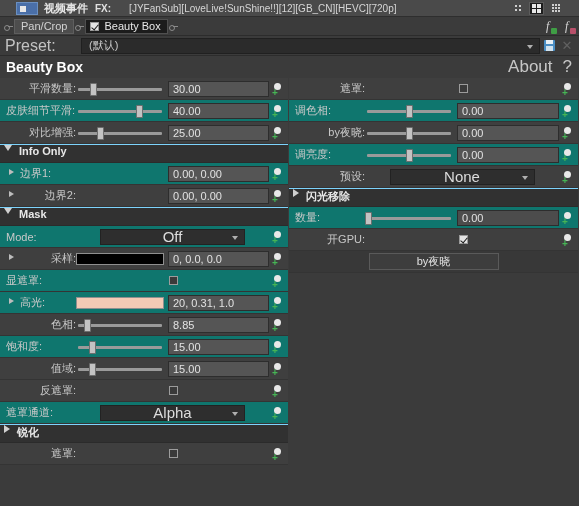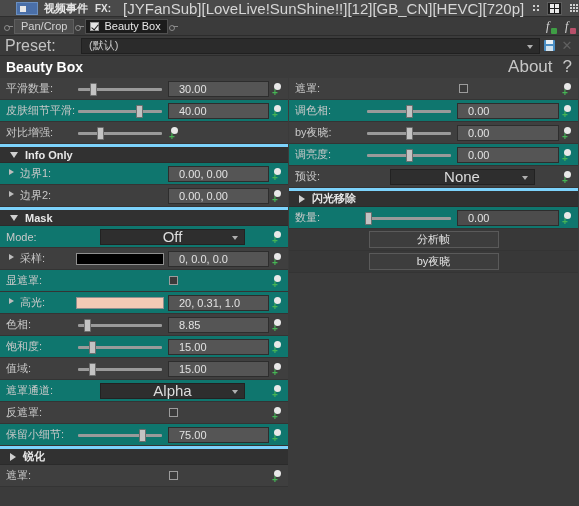--- a/index.html
+++ b/index.html
@@ -30,21 +30,21 @@
     position: relative;
     flex: 0 0 auto;
   }
   .win-icon::after {
     content: "";
     position: absolute; left: 3px; top: 3px;
     width: 6px; height: 6px; background: #e8e8e8;
   }
   .title-text { font-size: 11px; color: #e6e6e6; font-weight: bold; white-space: nowrap; }
   .title-fx { font-size: 10px; color: #e0e0e0; font-weight: bold; margin-left: 7px; }
-  .title-file { font-size: 15px; color: #d6d6d6; margin-left: 12px; white-space: nowrap; }
+  .title-file { font-size: 10px; color: #d6d6d6; margin-left: 18px; white-space: nowrap; }
   .title-spacer { flex: 1 1 auto; }
   .tb-btn {
     width: 15px; height: 13px;
     margin-left: 4px;
     display: flex; align-items: center; justify-content: center;
     flex: 0 0 auto;
   }
   .tb-btn.sel { background: #1d1d1d; border: 1px solid #5c5c5c; }
   .dots3 { display: grid; grid-template-columns: 2px 2px; grid-gap: 2px; }
   .dots3 i { width: 2px; height: 2px; background: #cfcfcf; display: block; }
@@ -173,21 +173,21 @@
   .panel-links { margin-left: auto; display: flex; align-items: center; gap: 10px; }
   .panel-links span { font-size: 17px; color: #c6c6c6; }
 
   
   .row {
     height: 22px;
     display: flex; align-items: center;
     padding-left: 6px;
     border-bottom: 1px solid #343434;
   }
-  .row.odd  { background: #3f3f3f; }
+  .row.odd  { background: #3f3f3f; text-align: right; }
   .row.even { background: #0f766e; }
   .row-label {
     width: 70px; flex: 0 0 auto;
     font-size: 11px; color: #c8c8c8;
     white-space: nowrap; overflow: hidden;
   }
   .row-label.indent { padding-left: 14px; width: 70px; position: relative; }
   .tri {
     position: absolute; left: 3px; top: 3px;
     width: 0; height: 0;
@@ -213,21 +213,21 @@
     border: 1px solid #6e6e6e;
     border-radius: 1px;
   }
 
   
   .valfield {
     flex: 1 1 auto; height: 16px;
     background: #555555;
     border: 1px solid #2d2d2d;
     display: flex; align-items: center;
-    padding-left: 10px;
+    padding-left: 4px;
     font-size: 11px; color: #e2e2e2;
     margin-right: 2px;
     min-width: 0;
   }
   .valfield.dark { background: #4c4c4c; }
 
   
   .cbox-cell { flex: 1 1 auto; display: flex; justify-content: center; align-items: center; }
   .cbox {
     width: 9px; height: 9px;
@@ -257,23 +257,23 @@
   .kf::after {
     content: "+";
     position: absolute; left: 1px; bottom: -2px;
     font-size: 10px; line-height: 10px; color: #46b455; font-weight: bold;
   }
 
   
   .section {
     height: 19px;
     background: #313131;
-    display: flex; align-items: center;
-    padding-left: 10px;
-    border-top: 3px solid #7dd3fc;
+    display: flex; align-items: flex-start;
+    padding-left: 4px;
+    border-top: 1px solid #7dd3fc;
     border-bottom: 1px solid #2b2b2b;
   }
   .sec-tri-right {
     width: 0; height: 0;
     border-top: 4px solid transparent;
     border-bottom: 4px solid transparent;
     border-left: 6px solid #d0d0d0;
     margin-right: 7px; flex: 0 0 auto;
   }
   .sec-tri-down {
@@ -429,20 +429,21 @@
       <div class="valfield">40.00</div>
       <div class="kf"></div>
     </div>
 
     <div class="row odd">
       <span class="row-label">对比增强:</span>
       <div class="slider">
         <div class="track"></div>
         <div class="thumb" style="left:21px"></div>
       </div>
+      <div class="valfield">25.00</div>
       <div class="kf"></div>
     </div>
 
     <div class="section">
       <span class="sec-tri-down"></span>
       <span class="sec-label">Info Only</span>
     </div>
 
     <div class="row even">
       <span class="row-label indent">
@@ -532,48 +533,39 @@
     <div class="row odd">
       <span class="row-label">值域:</span>
       <div class="slider">
         <div class="track"></div>
         <div class="thumb" style="left:13px"></div>
       </div>
       <div class="valfield">15.00</div>
       <div class="kf"></div>
     </div>
 
+    <div class="row odd">
+      <span class="row-label">反遮罩:</span>
+      <div class="cbox-cell">
+        <span class="cbox"></span>
+      </div>
+      <div class="kf"></div>
+    </div>
+
     <div class="row even">
       <span class="row-label">遮罩通道:</span>
       <div class="combo-wrap">
         <div class="combo">
           <span>Alpha</span>
           <span class="arrow"></span>
         </div>
       </div>
       <div class="kf"></div>
     </div>
 
-    <div class="row odd">
-      <span class="row-label">反遮罩:</span>
-      <div class="cbox-cell">
-        <span class="cbox"></span>
-      </div>
-      <div class="kf"></div>
-    </div>
-
-    <div class="row even">
-      <span class="row-label">保留小细节:</span>
-      <div class="slider">
-        <div class="track"></div>
-        <div class="thumb" style="left:63px"></div>
-      </div>
-      <div class="valfield">75.00</div>
-      <div class="kf"></div>
-    </div>
 
     <div class="section">
       <span class="sec-tri-right"></span>
       <span class="sec-label">锐化</span>
     </div>
 
     <div class="row odd">
       <span class="row-label">遮罩:</span>
       <div class="cbox-cell">
         <span class="cbox"></span>
@@ -649,23 +641,27 @@
     <div class="row even">
       <span class="row-label">数量:</span>
       <div class="slider">
         <div class="track"></div>
         <div class="thumb" style="left:0px"></div>
       </div>
       <div class="valfield dark">0.00</div>
       <div class="kf"></div>
     </div>
 
-
-    <div class="pushrow">
-      <div class="pushbtn">分析帧</div>
-    </div>
+    <div class="row odd">
+      <span class="row-label">开GPU:</span>
+      <div class="cbox-cell">
+        <span class="cbox checked"></span>
+      </div>
+      <div class="kf"></div>
+    </div>
+
     <div class="pushrow">
       <div class="pushbtn">by夜晓</div>
     </div>
 
     <div class="fill" style="height:300px"></div>
   </div>
 </div>
 
 </body></html>

